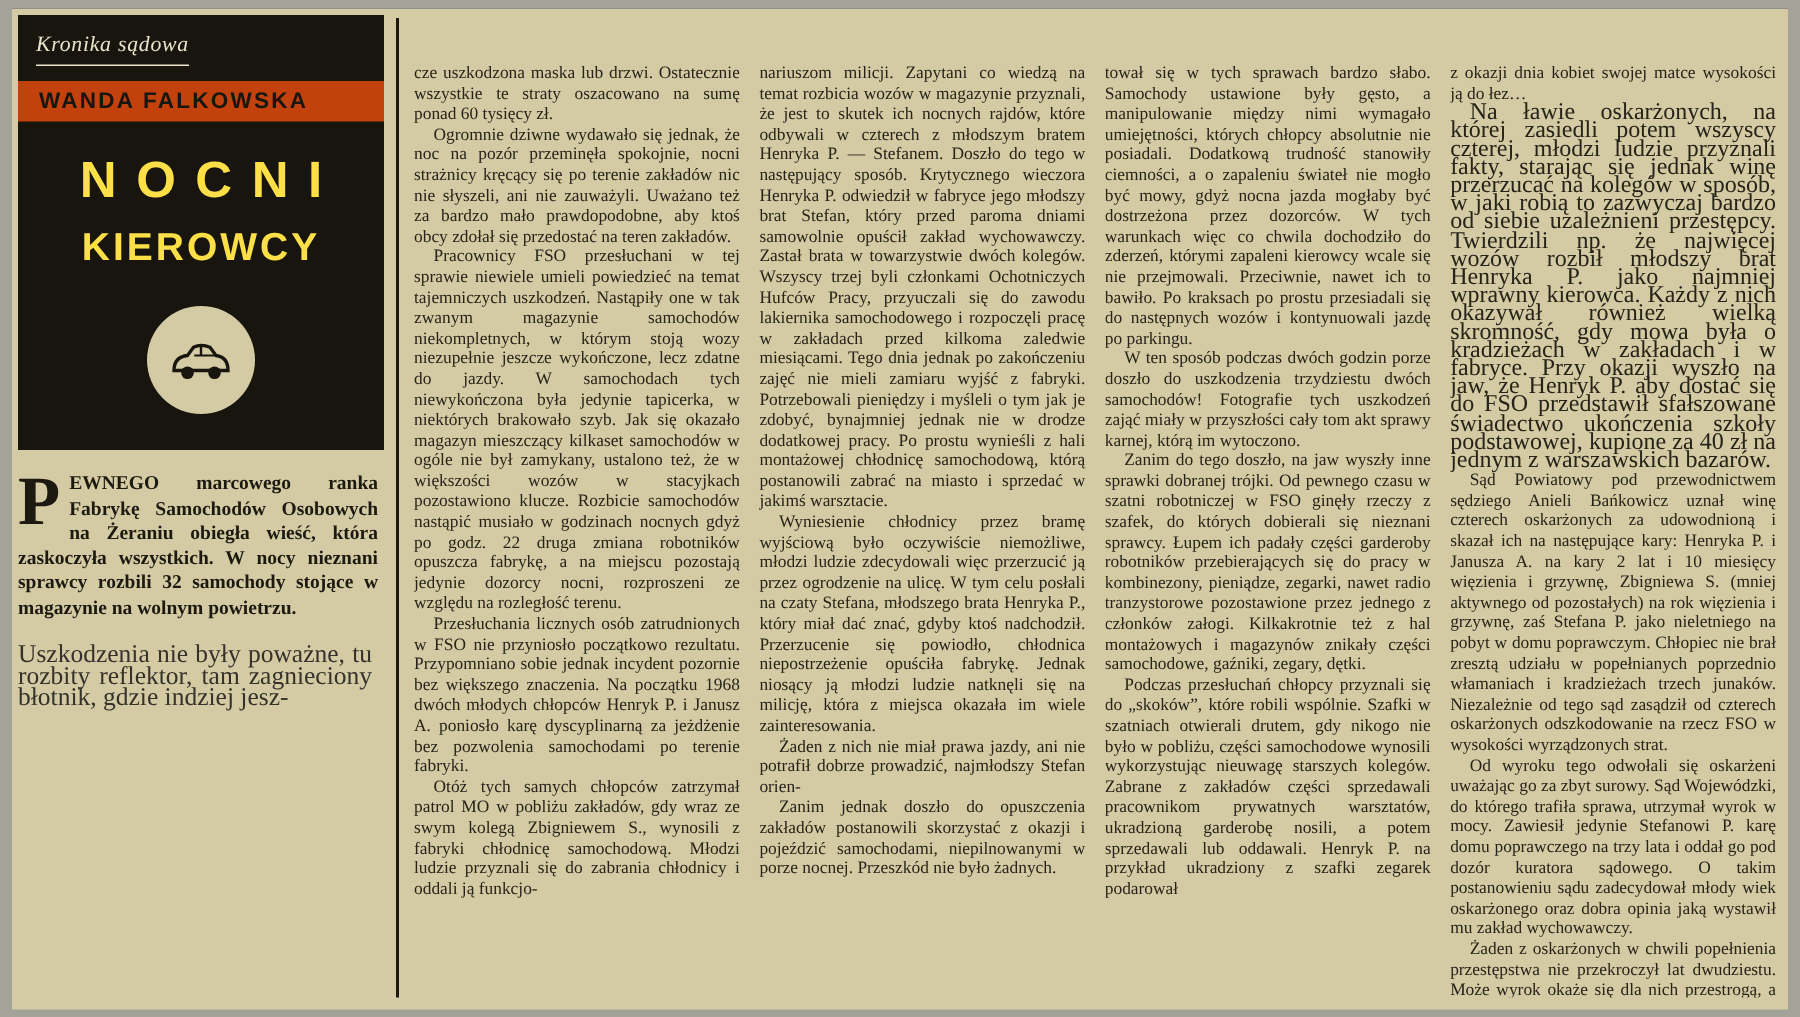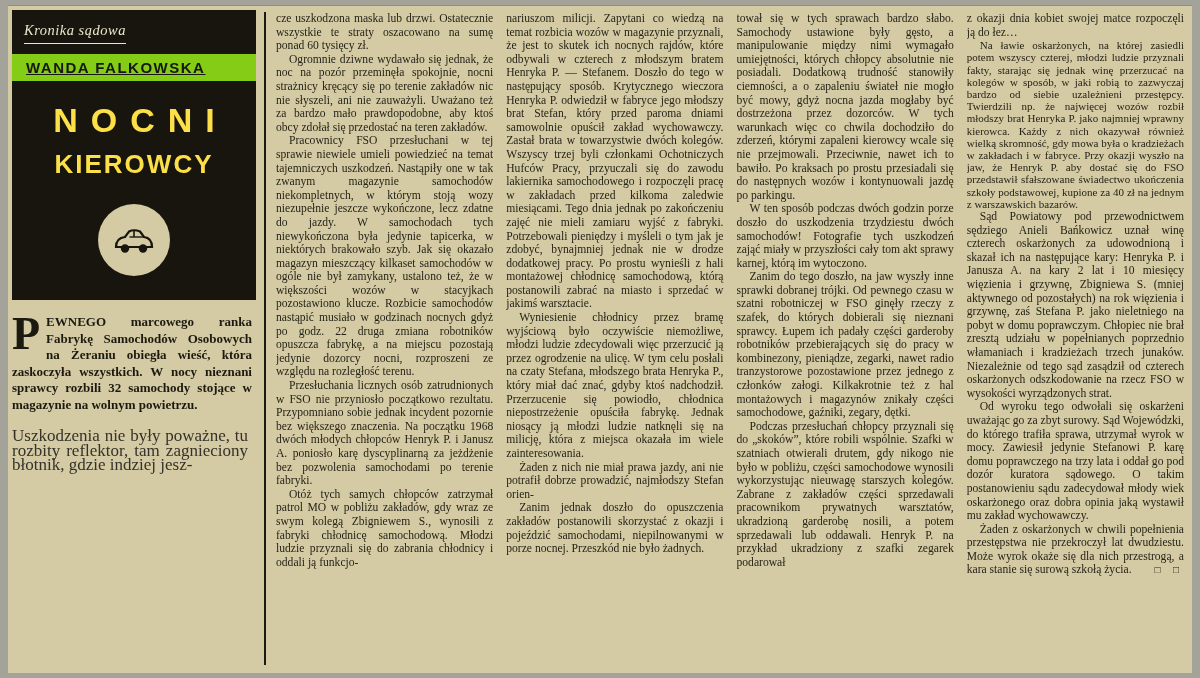--- a/index.html
+++ b/index.html
@@ -21,24 +21,24 @@
   .feature { width:244px; flex:0 0 auto; display:flex; flex-direction:column; }
   .panel {
     background:#17150e; color:#ece4cb;
     padding:12px 12px 16px;
     height:290px;
     display:flex; flex-direction:column;
   }
   .kronika { font-style:italic; font-size:14.5px; letter-spacing:.5px; }
   .kronika span { display:inline-block; border-bottom:1.5px solid #ece4cb; padding-bottom:4px; }
   .author-strip {
-    background:#84cc16; color:#171610;
+    background:#c2410c; color:#171610;
     margin:10px -12px 0; padding:5px 0 5px 14px;
     font-family:"Liberation Sans", sans-serif;
-    font-weight:bold; font-size:15px; letter-spacing:1.5px;text-decoration:underline;
+    font-weight:bold; font-size:15px; letter-spacing:1.5px;
   }
   .headline {
     margin-top:20px; text-align:center;
     font-family:"Liberation Sans", sans-serif;
     font-weight:bold; color:#fde047;
   }
   .headline .l1 { display:block; font-size:34px; letter-spacing:13px; text-indent:13px; }
   .headline .l2 { display:block; font-size:26px; letter-spacing:2px; margin-top:9px; }
   .circle {
     width:72px; height:72px; border-radius:50%;
@@ -58,22 +58,22 @@
   
   .rule { width:2px; background:#1c1a12; margin:2px 10px 0 8px; flex:0 0 auto; }
   .cols { flex:1; display:flex; gap:13px; padding-top:2px; }
   .col {
     flex:1 1 0; overflow:hidden;
     font-size:11.6px; line-height:13.6px;
     text-align:justify; color:#262419;
     hyphens:auto;
   }
   .col p { text-indent:13px; }
-  .col p.cont { text-indent:0; }
-  .col p.small { font-size:11px; line-height:12.2px;font-family:Liberation Serif, serif; }
+  .col p.cont { text-indent:0;margin-top:30px; }
+  .col p.small { font-size:16px; line-height:12.2px;font-family:Liberation Serif, serif; }
   .endmarks { text-align:right; margin-top:-13.6px; font-size:10px; letter-spacing:5px; color:#262419; }
 </style>
 </head>
 <body>
 
 <div class="page">
 
   <div class="feature">
     <div class="panel">
       <div class="kronika">
@@ -118,21 +118,21 @@
     </div>
 
     <div class="col">
       <p class="cont">tował się w tych sprawach bardzo słabo. Samochody ustawione były gęsto, a manipulowanie między nimi wymagało umiejętności, których chłopcy absolutnie nie posiadali. Dodatkową trudność stanowiły ciemności, a o zapaleniu świateł nie mogło być mowy, gdyż nocna jazda mogłaby być dostrzeżona przez dozorców. W tych warunkach więc co chwila dochodziło do zderzeń, którymi zapaleni kierowcy wcale się nie przejmowali. Przeciwnie, nawet ich to bawiło. Po kraksach po prostu przesiadali się do następnych wozów i kontynuowali jazdę po parkingu.</p>
       <p>W ten sposób podczas dwóch godzin porze doszło do uszkodzenia trzydziestu dwóch samochodów! Fotografie tych uszkodzeń zająć miały w przyszłości cały tom akt sprawy karnej, którą im wytoczono.</p>
       <p>Zanim do tego doszło, na jaw wyszły inne sprawki dobranej trójki. Od pewnego czasu w szatni robotniczej w FSO ginęły rzeczy z szafek, do których dobierali się nieznani sprawcy. Łupem ich padały części garderoby robotników przebierających się do pracy w kombinezony, pieniądze, zegarki, nawet radio tranzystorowe pozostawione przez jednego z członków załogi. Kilkakrotnie też z hal montażowych i magazynów znikały części samochodowe, gaźniki, zegary, dętki.</p>
       <p>Podczas przesłuchań chłopcy przyznali się do „skoków”, które robili wspólnie. Szafki w szatniach otwierali drutem, gdy nikogo nie było w pobliżu, części samochodowe wynosili wykorzystując nieuwagę starszych kolegów. Zabrane z zakładów części sprzedawali pracownikom prywatnych warsztatów, ukradzioną garderobę nosili, a potem sprzedawali lub oddawali. Henryk P. na przykład ukradziony z szafki zegarek podarował</p>
     </div>
 
     <div class="col">
-      <p class="cont">z okazji dnia kobiet swojej matce rozpoczęli ją do łez…</p>
+      <p class="cont">z okazji dnia kobiet swojej matce wysokości ją do łez…</p>
       <p class="small">Na ławie oskarżonych, na której zasiedli potem wszyscy czterej, młodzi ludzie przyznali fakty, starając się jednak winę przerzucać na kolegów w sposób, w jaki robią to zazwyczaj bardzo od siebie uzależnieni przestępcy. Twierdzili np. że najwięcej wozów rozbił młodszy brat Henryka P. jako najmniej wprawny kierowca. Każdy z nich okazywał również wielką skromność, gdy mowa była o kradzieżach w zakładach i w fabryce. Przy okazji wyszło na jaw, że Henryk P. aby dostać się do FSO przedstawił sfałszowane świadectwo ukończenia szkoły podstawowej, kupione za 40 zł na jednym z warszawskich bazarów.</p>
       <p>Sąd Powiatowy pod przewodnictwem sędziego Anieli Bańkowicz uznał winę czterech oskarżonych za udowodnioną i skazał ich na następujące kary: Henryka P. i Janusza A. na kary 2 lat i 10 miesięcy więzienia i grzywnę, Zbigniewa S. (mniej aktywnego od pozostałych) na rok więzienia i grzywnę, zaś Stefana P. jako nieletniego na pobyt w domu poprawczym. Chłopiec nie brał zresztą udziału w popełnianych poprzednio włamaniach i kradzieżach trzech junaków. Niezależnie od tego sąd zasądził od czterech oskarżonych odszkodowanie na rzecz FSO w wysokości wyrządzonych strat.</p>
       <p>Od wyroku tego odwołali się oskarżeni uważając go za zbyt surowy. Sąd Wojewódzki, do którego trafiła sprawa, utrzymał wyrok w mocy. Zawiesił jedynie Stefanowi P. karę domu poprawczego na trzy lata i oddał go pod dozór kuratora sądowego. O takim postanowieniu sądu zadecydował młody wiek oskarżonego oraz dobra opinia jaką wystawił mu zakład wychowawczy.</p>
       <p>Żaden z oskarżonych w chwili popełnienia przestępstwa nie przekroczył lat dwudziestu. Może wyrok okaże się dla nich przestrogą, a kara stanie się surową szkołą życia.</p>
       <div class="endmarks">□ □</div>
     </div>
 
   </div>
 </div>
 

